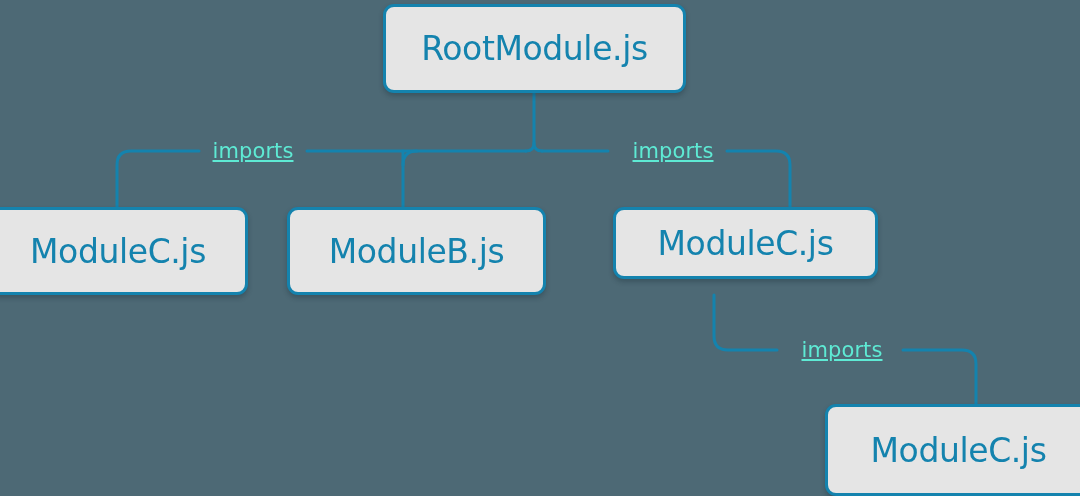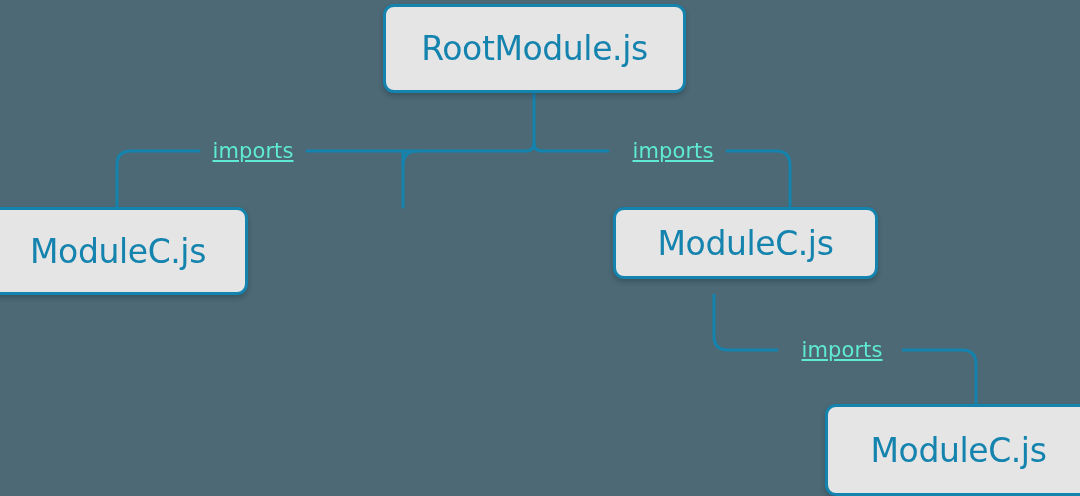--- a/index.html
+++ b/index.html
@@ -76,20 +76,23 @@
   </svg>
 
   <div class="node" style="left:383px; top:4px; width:303px; height:89px;">
     <span class="node-label">RootModule.js</span>
   </div>
 
   <div class="node" style="left:-12px; top:207px; width:260px; height:88px;">
     <span class="node-label">ModuleC.js</span>
   </div>
 
+  <div class="node" style="left:287px; top:207px; width:259px; height:88px;">
+    <span class="node-label">ModuleB.js</span>
+  </div>
 
   <div class="node" style="left:613px; top:207px; width:265px; height:72px;">
     <span class="node-label">ModuleC.js</span>
   </div>
 
   <div class="node" style="left:825px; top:404px; width:267px; height:92px;">
     <span class="node-label">ModuleC.js</span>
   </div>
 
   <div class="edge-label" style="left:253px; top:151px;">imports</div>

